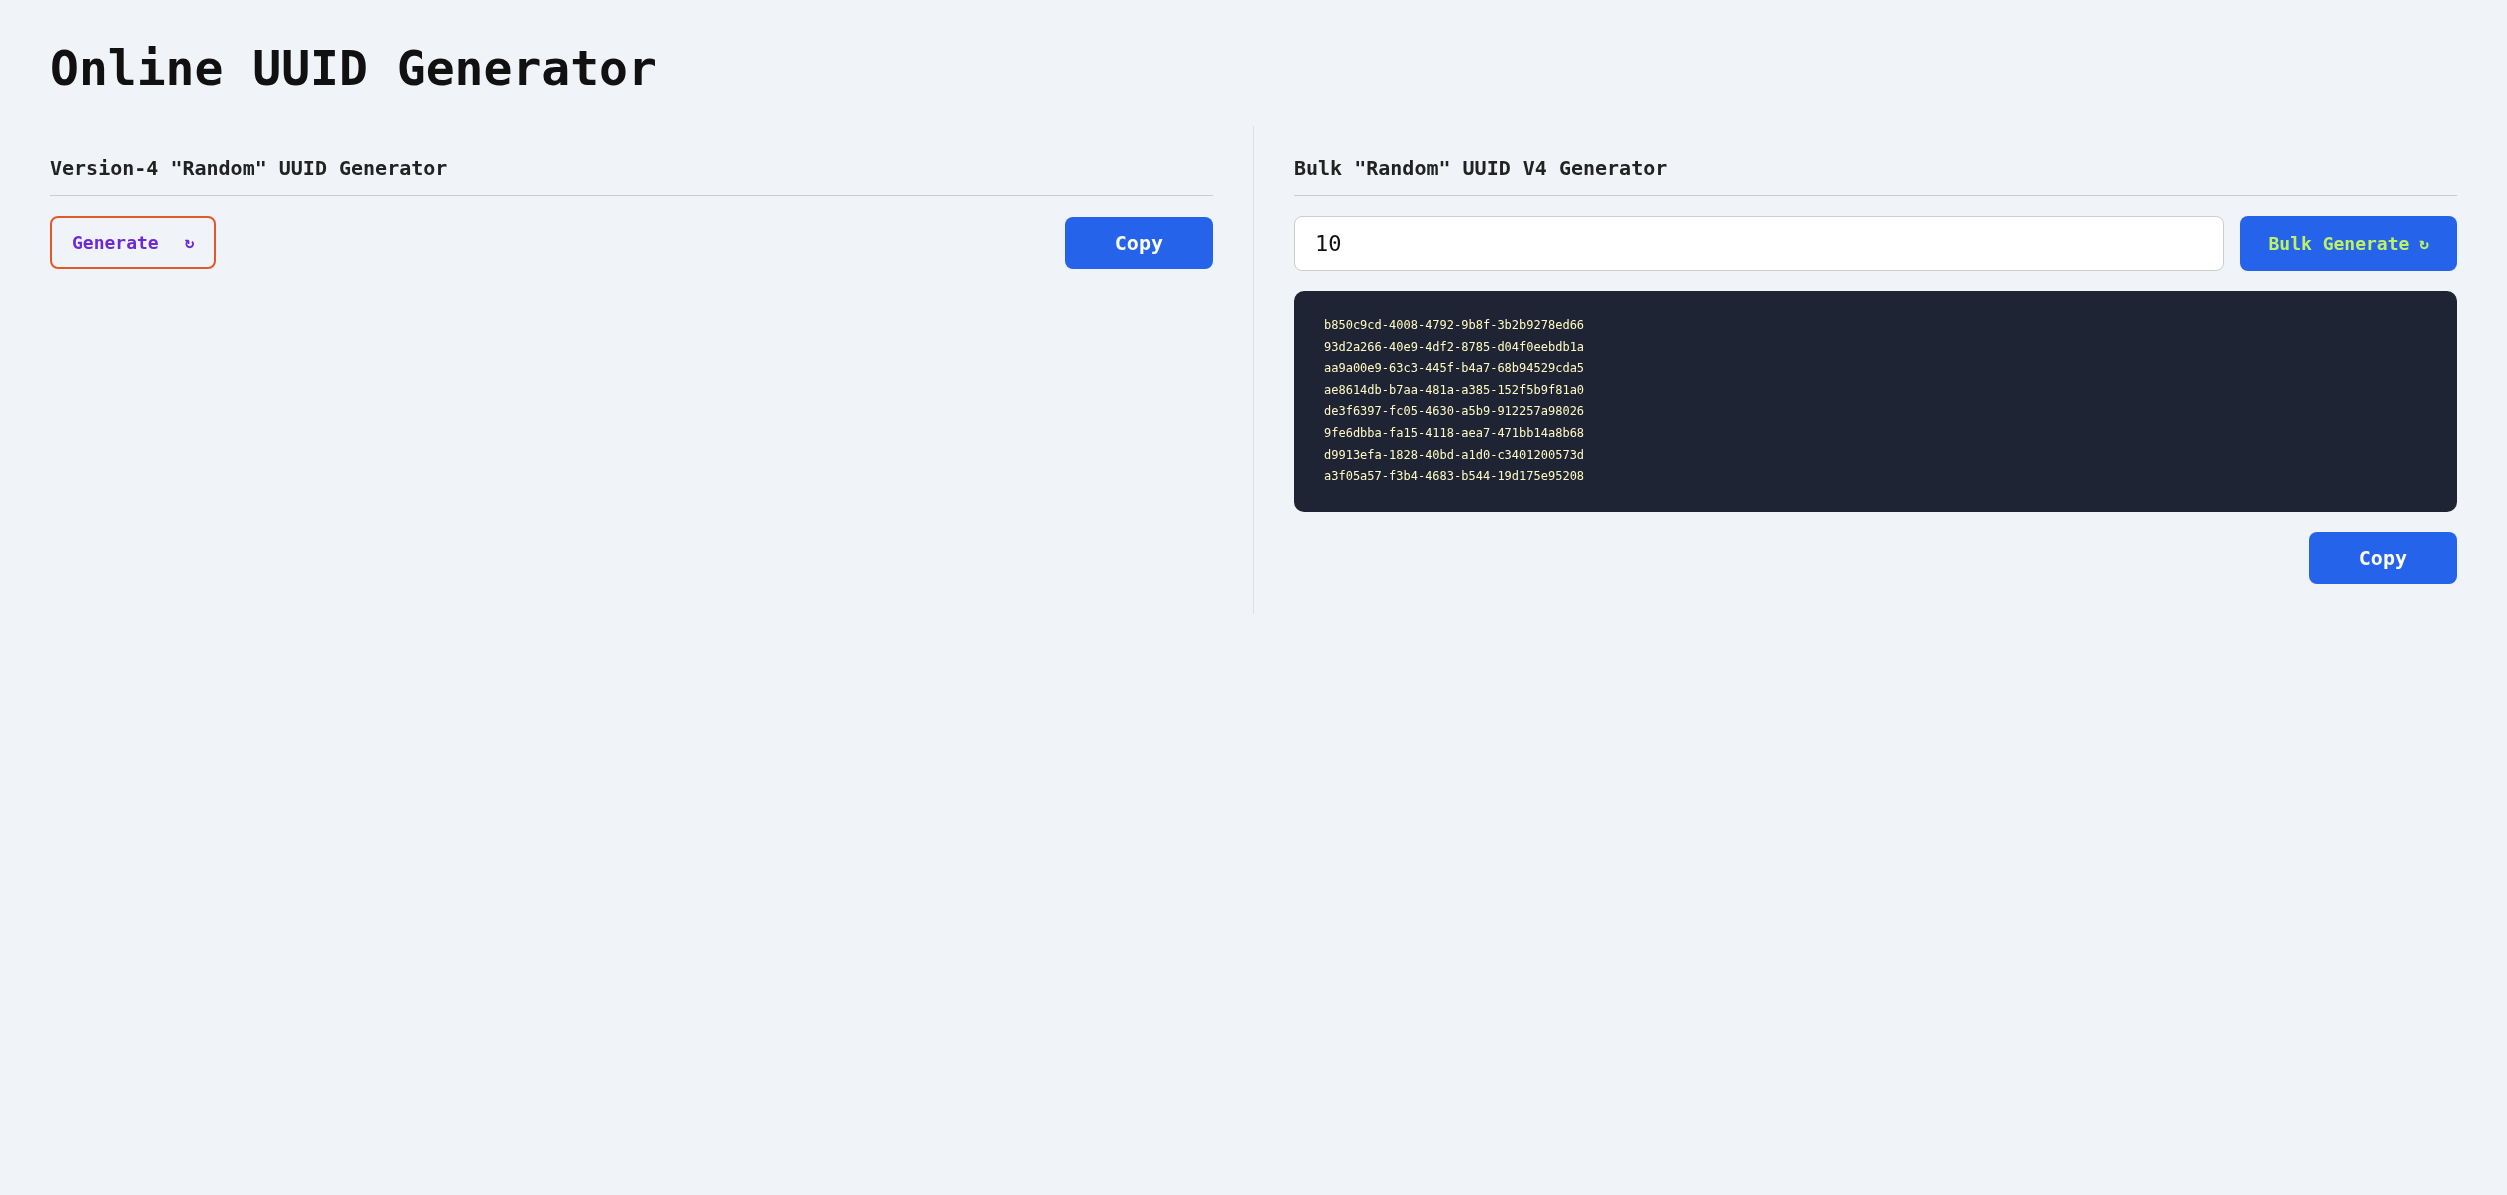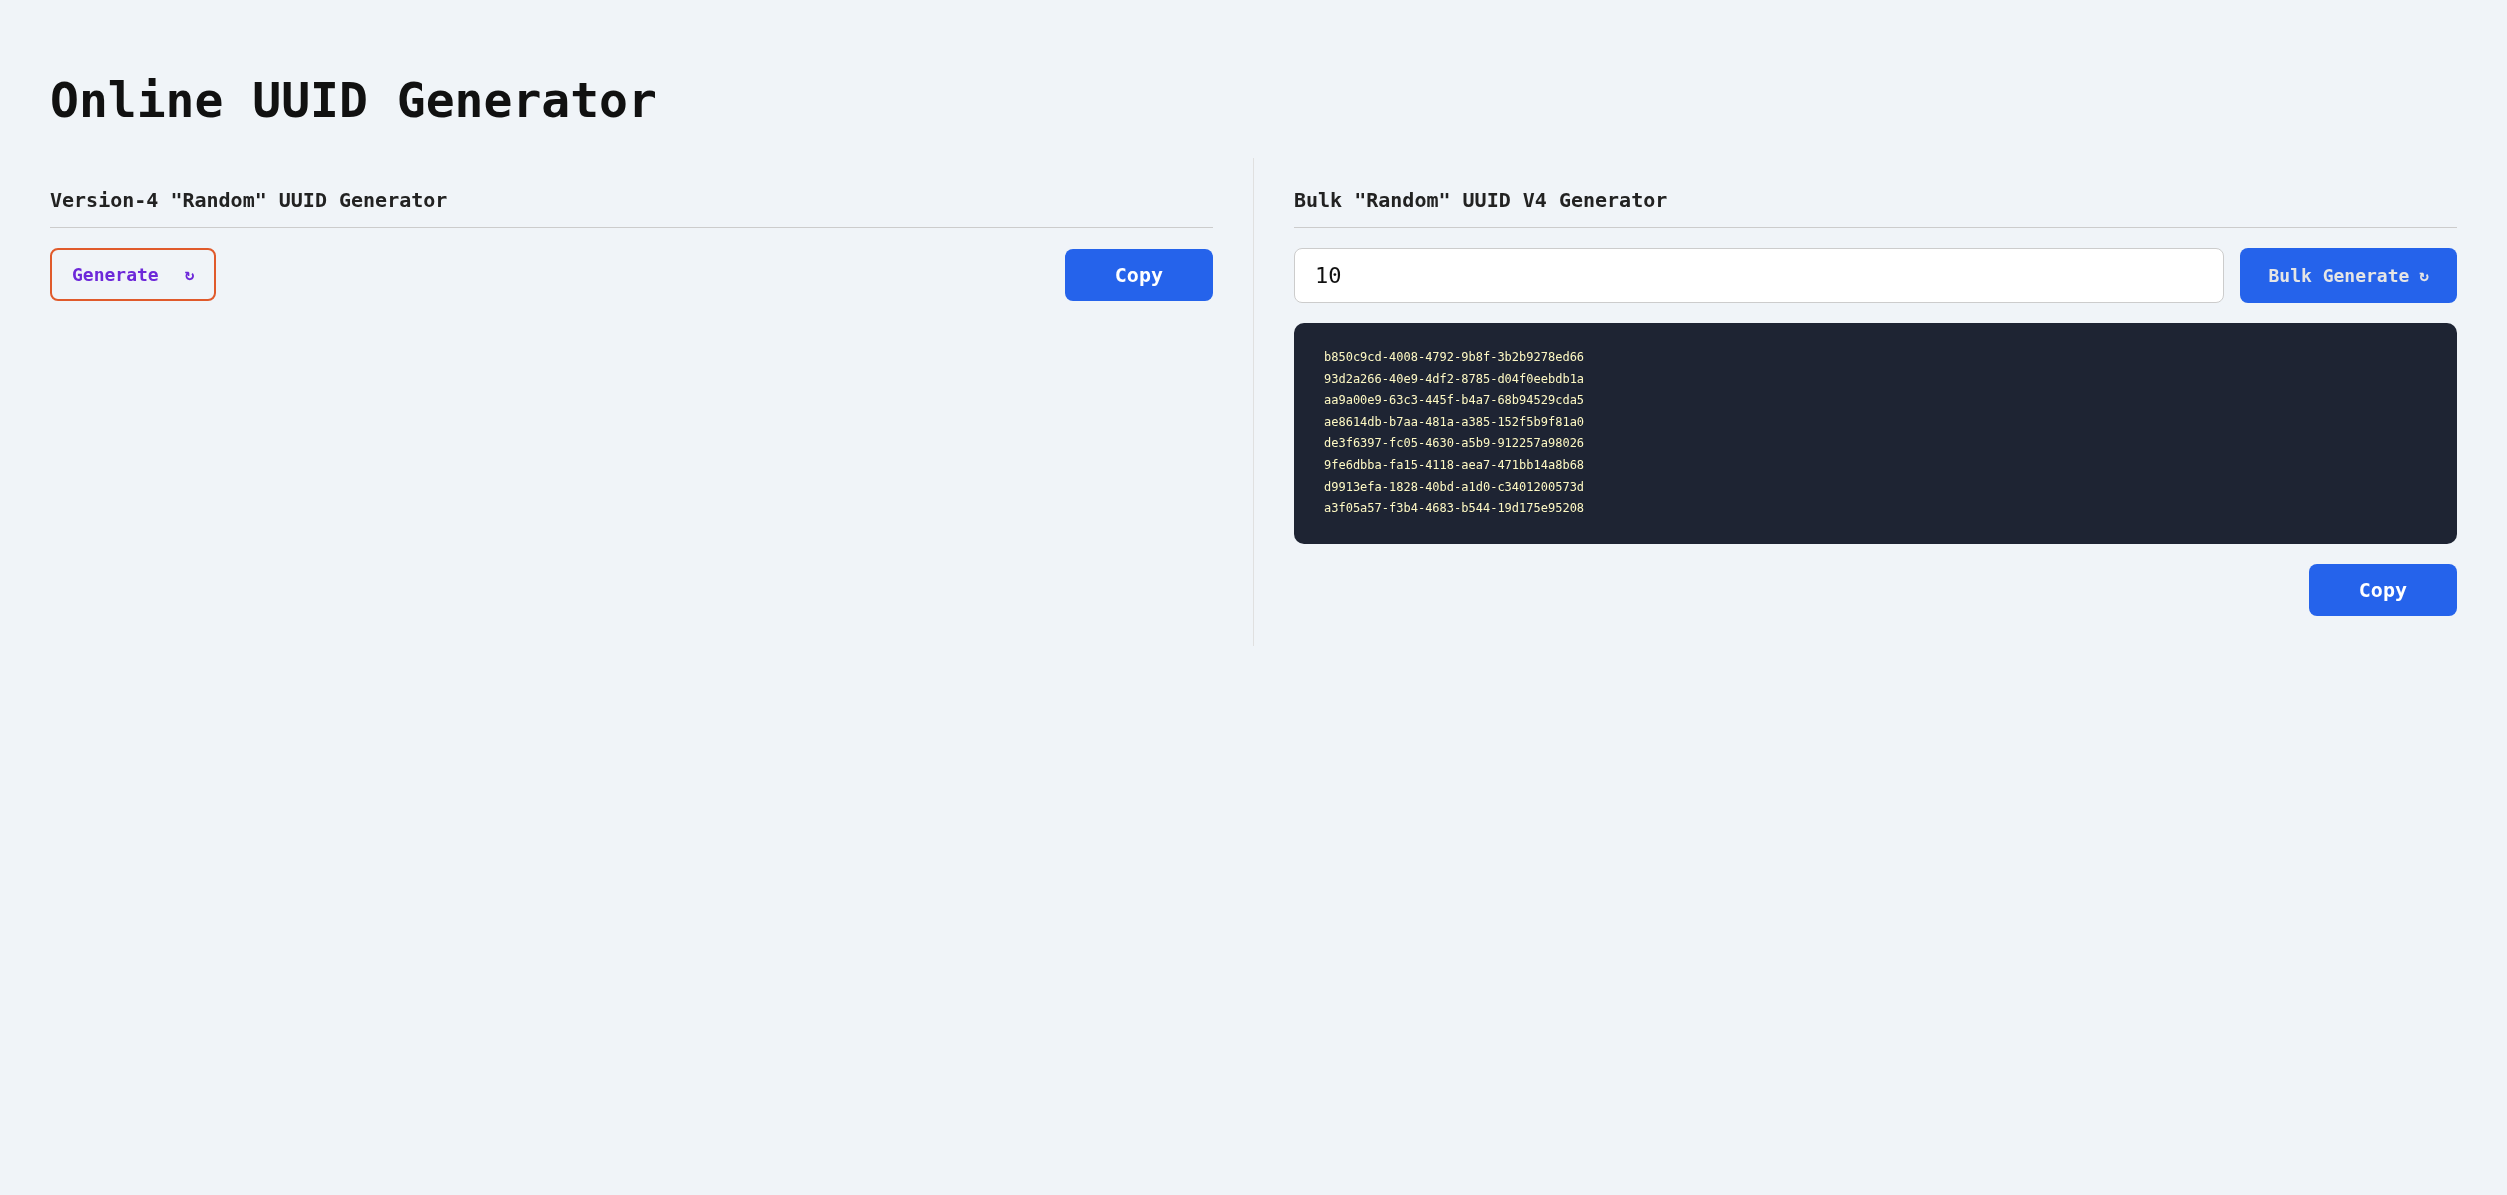--- a/index.html
+++ b/index.html
@@ -14,21 +14,20 @@
       min-height: 100vh;
       padding: 40px 50px;
     }
 
     .page-title {
       font-size: 48px;
       font-weight: 800;
       color: #111;
       margin-bottom: 30px;
       font-family: monospace;
-      margin-top: 32px;
     }
 
     .main-container {
       display: flex;
       gap: 0;
       width: 100%;
     }
 
     .left-panel {
       flex: 1;
@@ -110,21 +109,21 @@
       font-family: monospace;
       padding: 14px 20px;
       border: 1px solid #ccc;
       border-radius: 8px;
       background: white;
       color: #111;
     }
 
     .bulk-generate-btn {
       background-color: #2563eb;
-      color: #e5e5e5;
+      color: #bef264;
       font-size: 18px;
       font-weight: 600;
       font-family: monospace;
       padding: 14px 28px;
       border: none;
       border-radius: 8px;
       cursor: pointer;
       display: flex;
       align-items: center;
       gap: 10px;

